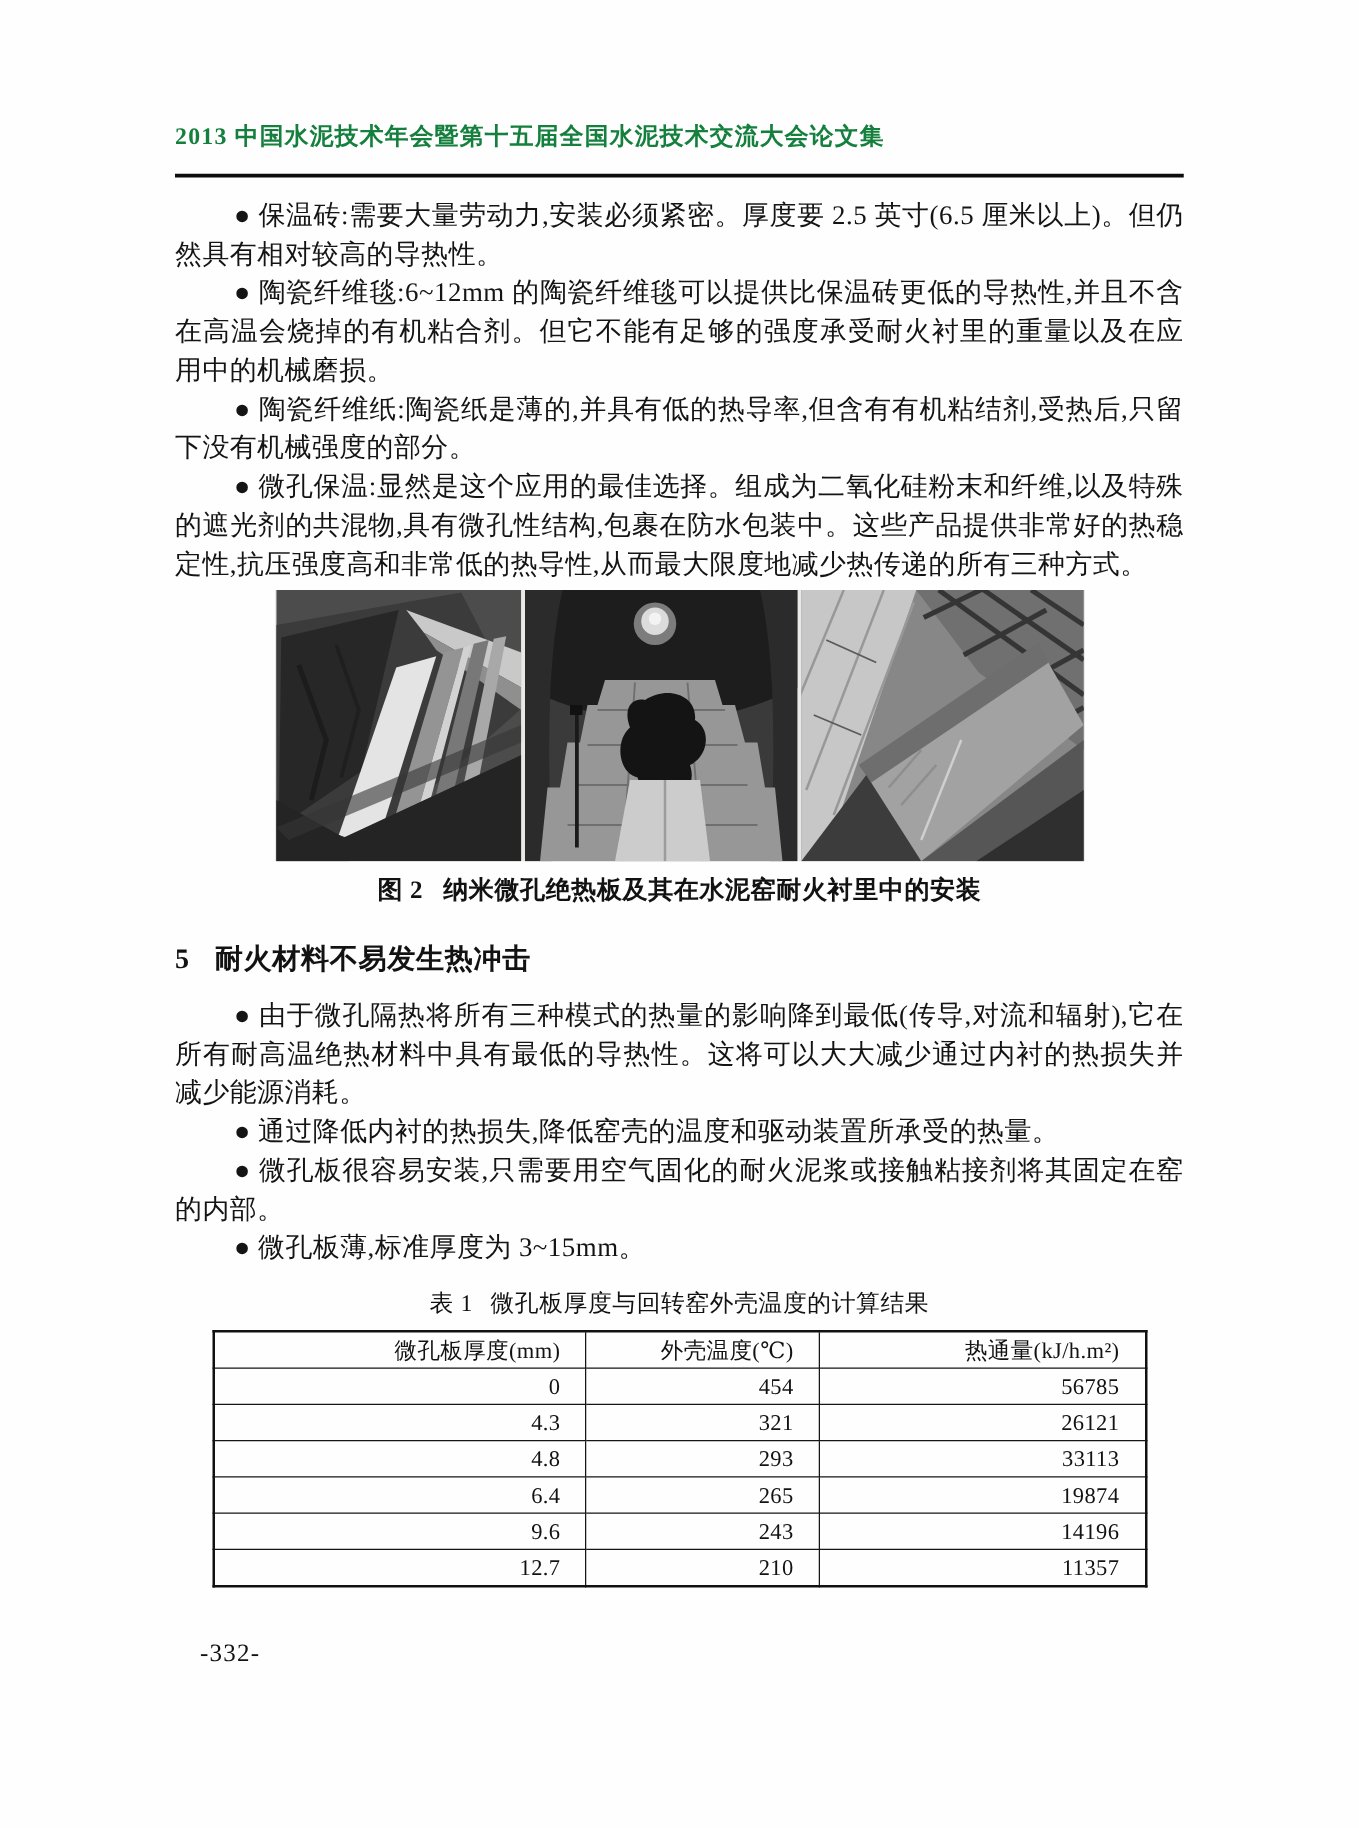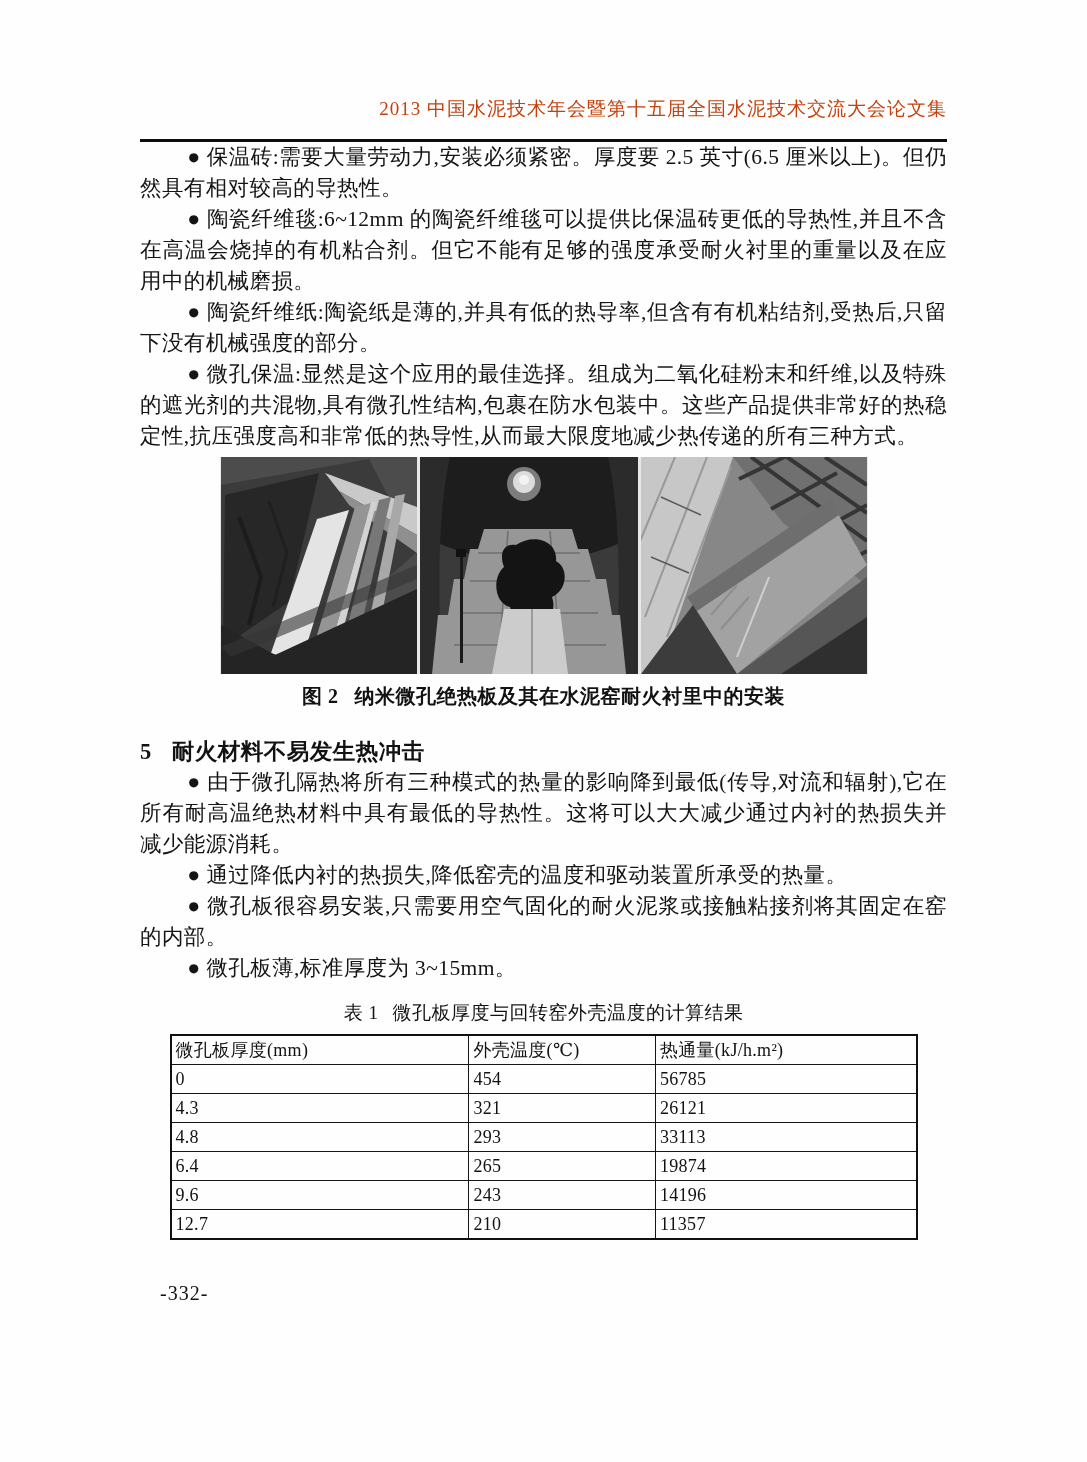--- a/index.html
+++ b/index.html
@@ -2,23 +2,23 @@
 <html><head>
 <meta charset="utf-8">
 <style>
   html,body{margin:0;padding:0;}
   body{
     width:1087px;height:1462px;background:#fefefe;color:#121212;
     font-family:"Liberation Serif","DejaVu Serif",serif;
     position:relative;overflow:hidden;
   }
   .page{padding:96px 140px 0 140px;}
-  .doc-header{text-align:right;font-size:19px;letter-spacing:1px;color:#c2410c;}
+  .doc-header{text-align:left;font-size:19px;letter-spacing:1px;color:#15803d;font-weight:bold;}
   .header-rule{border:none;border-top:3px solid #0d0d0d;margin:17px 0 0 0;}
-  .body-text{}
+  .body-text{margin-top:15px;}
   .body-text p{
     margin:0;font-size:21.5px;line-height:31px;text-align:justify;
     text-indent:2.2em;letter-spacing:0.4px;color:#141414;
   }
   .figure{margin-top:5px;}
   .photos{display:flex;justify-content:center;gap:3px;background:#e9e9e7;width:648px;margin:0 auto;}
   .photo{display:block;height:217px;}
   .figure-caption{
     text-align:center;font-weight:bold;font-size:20px;margin-top:9px;letter-spacing:0.5px;
   }
@@ -29,22 +29,22 @@
   }
   .table-caption{
     text-align:center;font-weight:normal;font-size:19px;margin-top:16px;letter-spacing:0.5px;
   }
   .table-caption .cap-label{margin-right:14px;}
   table.results{
     width:748px;margin:8px auto 0 auto;border-collapse:collapse;
     border:2.5px solid #111;table-layout:fixed;
   }
   table.results th,table.results td{
-    border:1.5px solid #151515;height:26px;text-align:left;vertical-align:middle;
-    font-size:18px;font-weight:normal;padding:1px 4px;letter-spacing:0.3px;
+    border:1.5px solid #151515;height:26px;text-align:right;vertical-align:middle;
+    font-size:18px;font-weight:normal;padding:1px 20px;letter-spacing:0.3px;
   }
   table.results col.c1{width:40%;}
   table.results col.c2{width:25%;}
   table.results col.c3{width:35%;}
   .page-number{margin-top:42px;font-size:20px;letter-spacing:1px;padding-left:20px;}
 </style>
 </head>
 <body>
 
 <div class="page">

